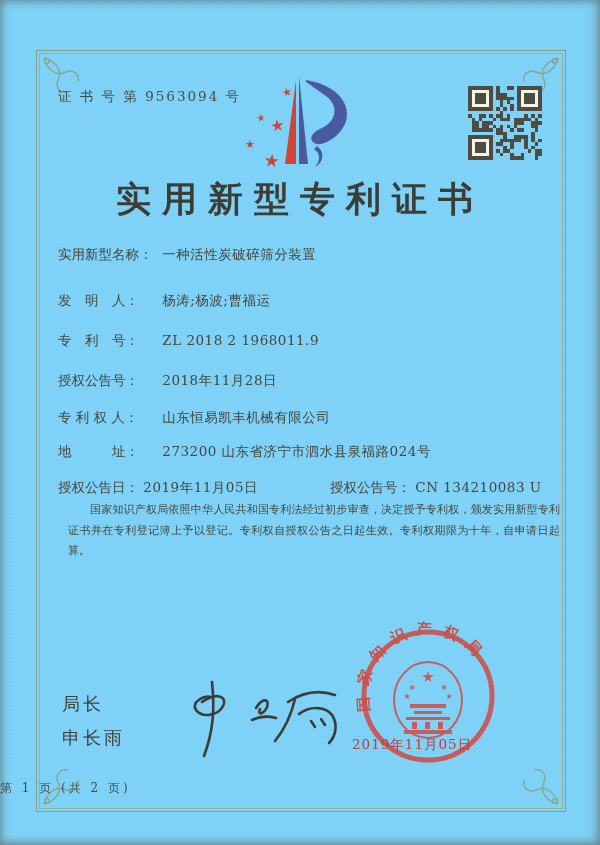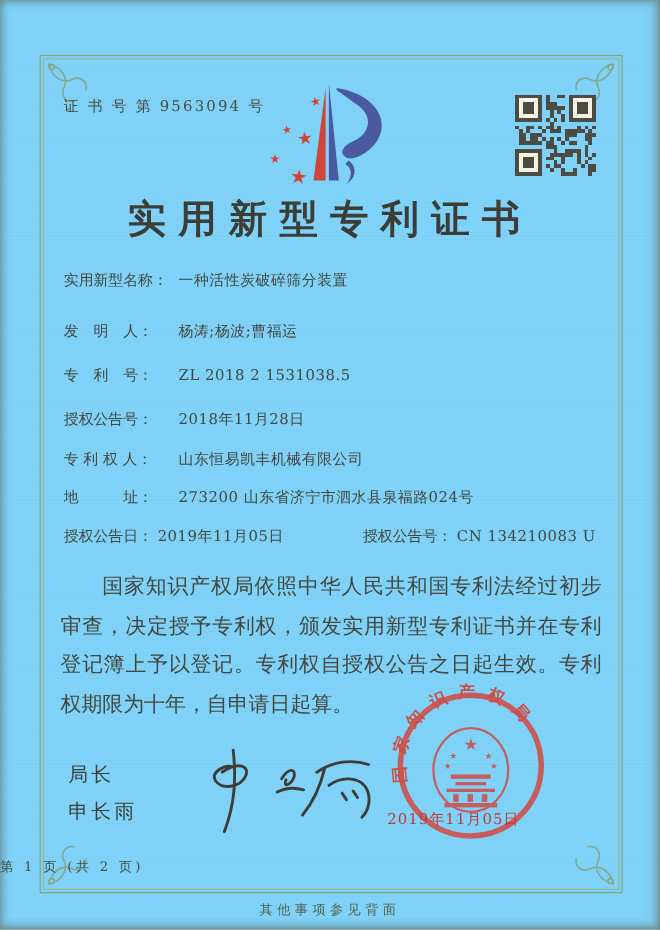--- a/index.html
+++ b/index.html
@@ -31,22 +31,22 @@
   .cert-no{position:absolute;left:58px;top:88px;font-size:13.5px;letter-spacing:2px;color:#4a4b44;}
   .logo{position:absolute;left:233px;top:70px;width:134px;height:106px;}
   .qr{position:absolute;left:468px;top:86px;width:74px;height:74px;}
   .title{position:absolute;left:0;right:0;top:176px;text-align:center;
     font-size:35px;font-weight:bold;letter-spacing:11px;color:#3c3d37;}
   .fields{position:absolute;left:58px;top:246px;right:50px;font-size:13.5px;}
   .frow{position:absolute;left:0;white-space:nowrap;color:#45463f;}
   .flabel{display:inline-block;min-width:100px;}
   .fvalue{letter-spacing:.5px;}
   .grant-right{position:absolute;left:272px;top:0;}
-  .body-text{position:absolute;left:55px;top:500px;width:492px;
-    font-size:19px;line-height:1.88;text-align:justify;color:#46473f;margin-top:16px;}
+  .body-text{position:absolute;left:68px;top:500px;width:492px;
+    font-size:11px;line-height:1.88;text-align:justify;color:#46473f;}
   .body-text p{margin:0;text-indent:2em;}
   .director{position:absolute;left:62px;top:692px;font-size:18px;letter-spacing:3px;color:#3f4039;}
   .director div{margin-bottom:10px;}
   .signature{position:absolute;left:160px;top:668px;width:200px;height:110px;}
   .seal{position:absolute;left:346px;top:618px;width:164px;height:164px;opacity:.92;}
   .seal-date{position:absolute;left:352px;top:736px;font-size:13.5px;color:#c23b30;letter-spacing:1px;}
   .page-num{position:absolute;left:0;right:0;top:780px;text-align:left;
     font-size:12px;letter-spacing:3px;color:#3e4f46;}
   .foot-note{position:absolute;left:0;right:0;top:819px;text-align:center;
     font-size:12px;letter-spacing:4px;color:#55664f;}
@@ -250,21 +250,21 @@
     <div class="frow" style="top:0px">
       <span class="flabel">实用新型名称：</span>
       <span class="fvalue">一种活性炭破碎筛分装置</span>
     </div>
     <div class="frow" style="top:46px">
       <span class="flabel">发　明　人：</span>
       <span class="fvalue">杨涛;杨波;曹福运</span>
     </div>
     <div class="frow" style="top:86px">
       <span class="flabel">专　利　号：</span>
-      <span class="fvalue">ZL 2018 2 1531038.5</span>
+      <span class="fvalue">ZL 2018 2 1968011.9</span>
     </div>
     <div class="frow" style="top:126px">
       <span class="flabel">授权公告号：</span>
       <span class="fvalue">2018年11月28日</span>
     </div>
     <div class="frow" style="top:163px">
       <span class="flabel">专 利 权 人：</span>
       <span class="fvalue">山东恒易凯丰机械有限公司</span>
     </div>
     <div class="frow" style="top:197px">
@@ -326,14 +326,13 @@
         <rect x="66" y="104" width="5" height="7"></rect>
         <rect x="79" y="104" width="5" height="7"></rect>
         <rect x="92" y="104" width="5" height="7"></rect>
         <rect x="58" y="112" width="48" height="4"></rect>
       </g>
     </svg>
   </div>
   <div class="seal-date">2019年11月05日</div>
 
   <div class="page-num">第 1 页 (共 2 页)</div>
-  <div class="foot-note">其他事项参见背面</div>
 </div>
 
 </body></html>

